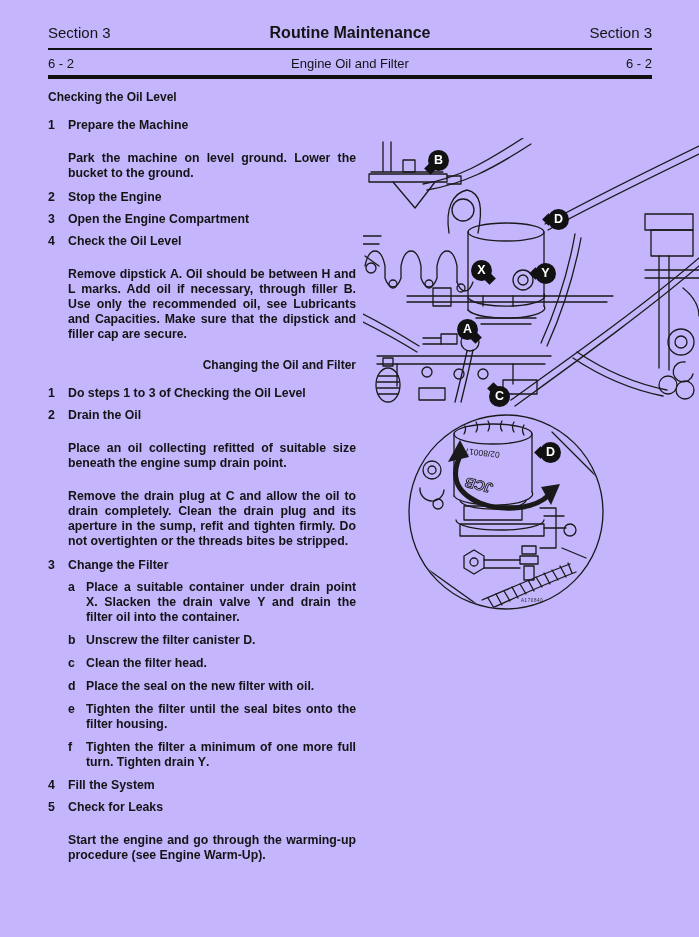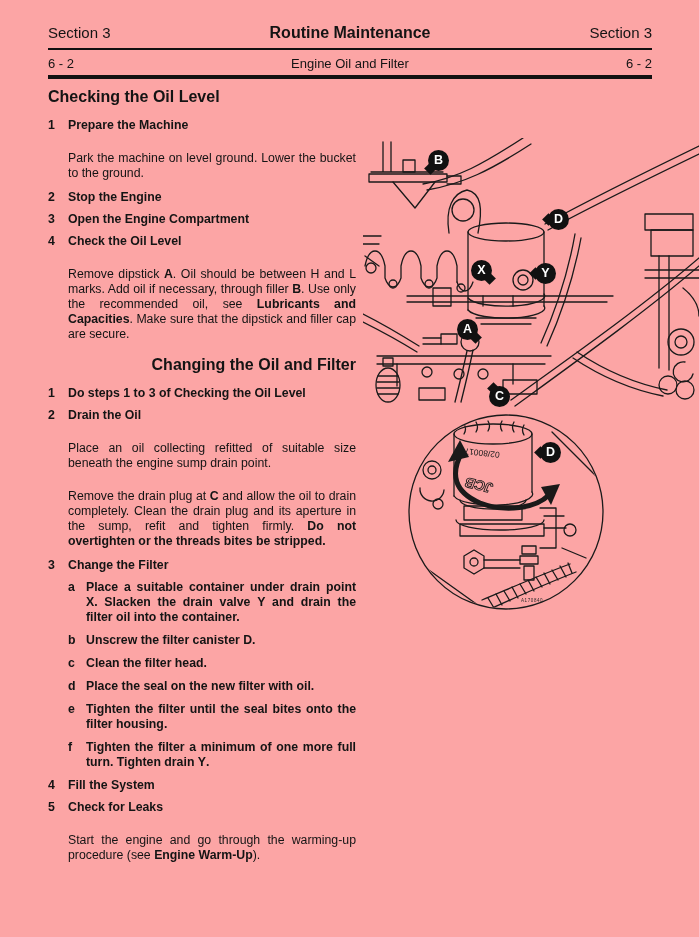--- a/index.html
+++ b/index.html
@@ -1,37 +1,37 @@
 <!DOCTYPE html>
 <html><head>
 <meta charset="utf-8">
 <style>
   html,body{margin:0;padding:0;background:#e8e8e8;}
-  .page{position:relative;width:699px;height:937px;margin:0 auto;background:#fca5a5;
+  .page{position:relative;width:699px;height:937px;margin:0 auto;background:#c4b5fd;
         font-family:"Liberation Sans",sans-serif;color:#141414;overflow:hidden;}
 
   
   .hrow{position:absolute;left:48px;right:47px;}
   .hrow1{top:24px;font-size:15px;}
   .hrow2{top:56px;font-size:13px;}
   .h-left{position:absolute;left:0;top:0;}
   .h-center{position:absolute;left:0;right:0;top:0;text-align:center;}
   .hrow1 .h-center{font-weight:bold;font-size:16px;}
   .h-right{position:absolute;right:0;top:0;}
   .rule{position:absolute;left:48px;right:47px;background:#111;}
   .rule-thin{top:48px;height:2px;}
   .rule-thick{top:75px;height:4px;}
 
   
   .col-left{position:absolute;left:48px;top:88px;width:308px;font-size:12.3px;line-height:15px;}
-  h2.sec{font-size:16px;line-height:18px;font-weight:bold;margin:0 0 12px 0;}
+  h2.sec{font-size:12px;line-height:18px;font-weight:bold;margin:0 0 12px 0;}
   h2.sec2{margin-top:14px;text-align:right;}
   .step{display:flex;margin:0 0 7px 0;font-weight:bold;}
   .step .num{width:20px;flex:0 0 20px;}
-  .para{margin:18px 0 9px 20px;text-align:justify;}
+  .para{margin:18px 0 9px 20px;text-align:justify;font-weight:bold;}
   .substep{display:flex;margin:0 0 8px 20px;}
   .substep .letter{width:18px;flex:0 0 18px;font-weight:bold;}
   .substep .stext{text-align:justify;font-weight:bold;}
 
   
   .fig{position:absolute;}
   .fig svg{display:block;width:100%;height:100%;}
   .fig path,.fig circle,.fig ellipse,.fig rect,.fig line,.fig polyline{fill:none;stroke:#1a1a1a;stroke-width:1.3;stroke-linecap:round;stroke-linejoin:round;}
   .fig polygon{fill:#1a1a1a;stroke:none;}
   .fig .thick{stroke-width:5;}

